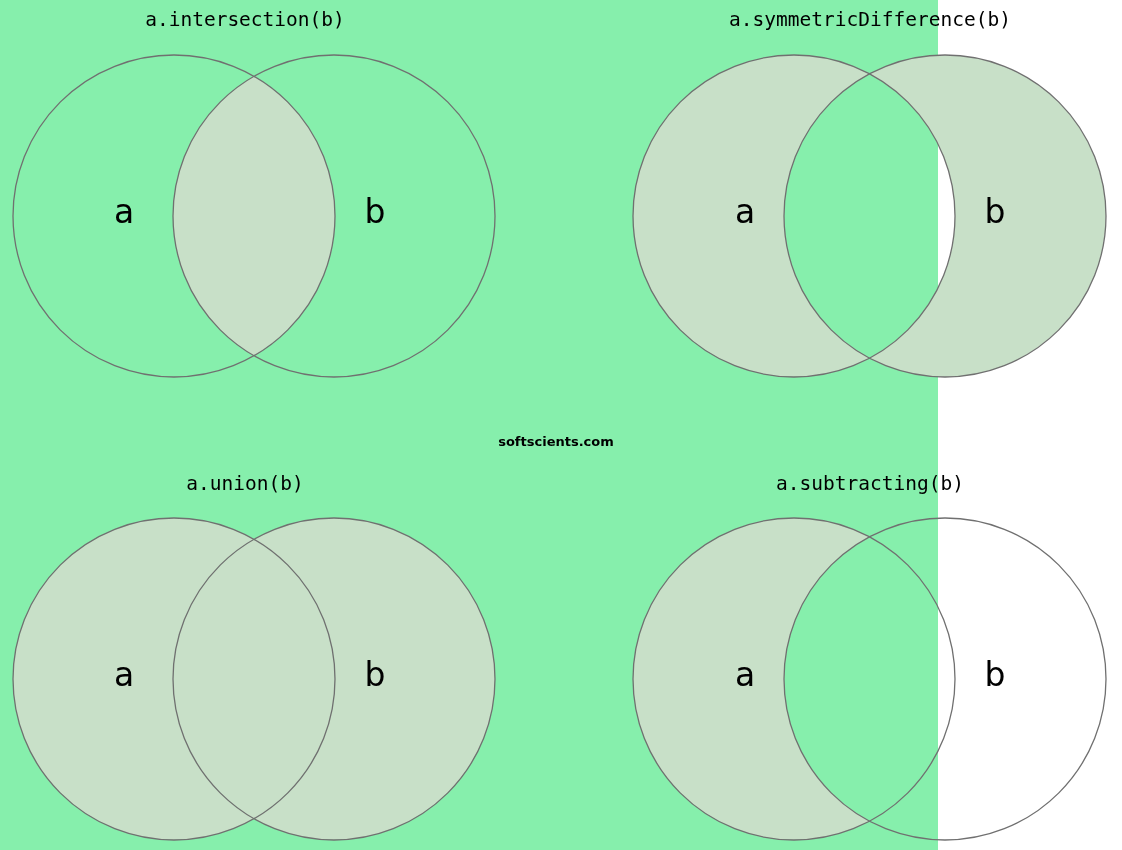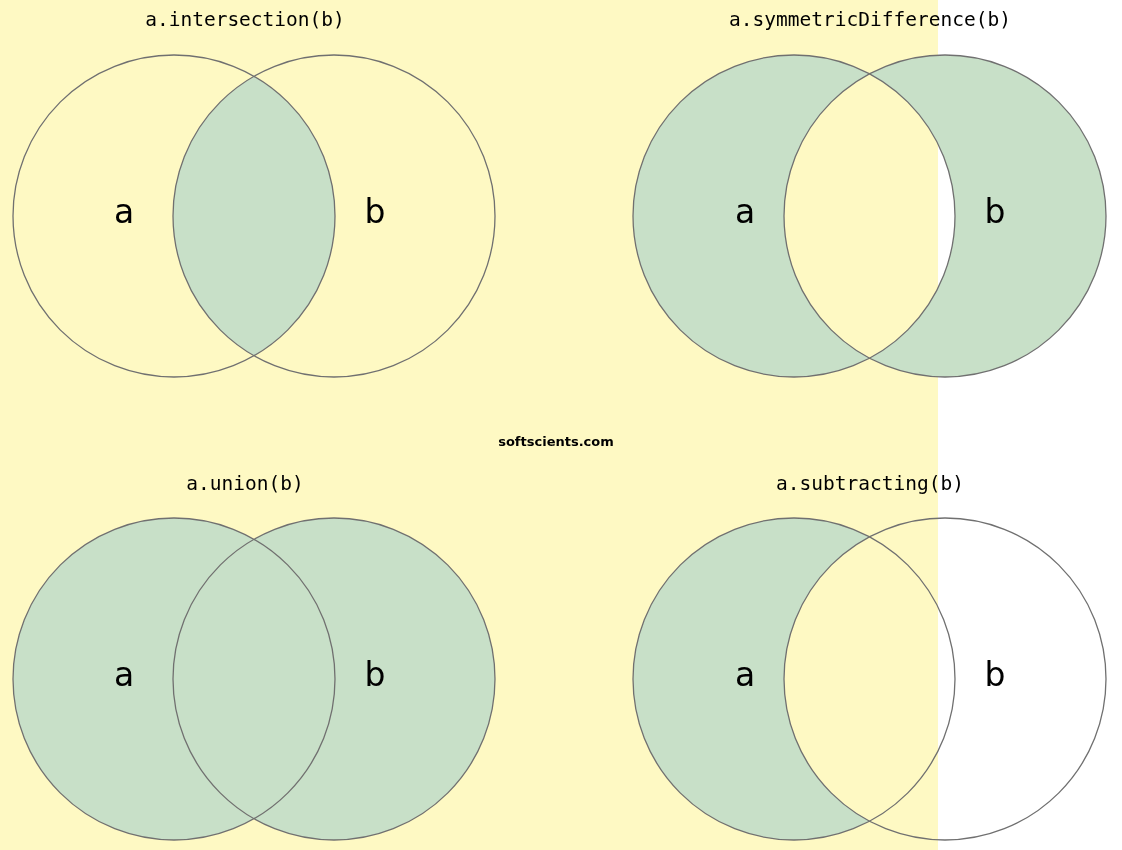--- a/index.html
+++ b/index.html
@@ -11,21 +11,21 @@
   body {
     width: 1122px;
     height: 850px;
     overflow: hidden;
     font-family: "DejaVu Sans", sans-serif;
   }
   #stage {
     position: relative;
     width: 938px;
     height: 850px;
-    background: #fef9c3;
+    background: #86efac;
   }
   #venn-svg {
     position: absolute;
     left: 0;
     top: 0;
     width: 1122px;
     height: 850px;
     display: block;
   }
   .panel-title {

